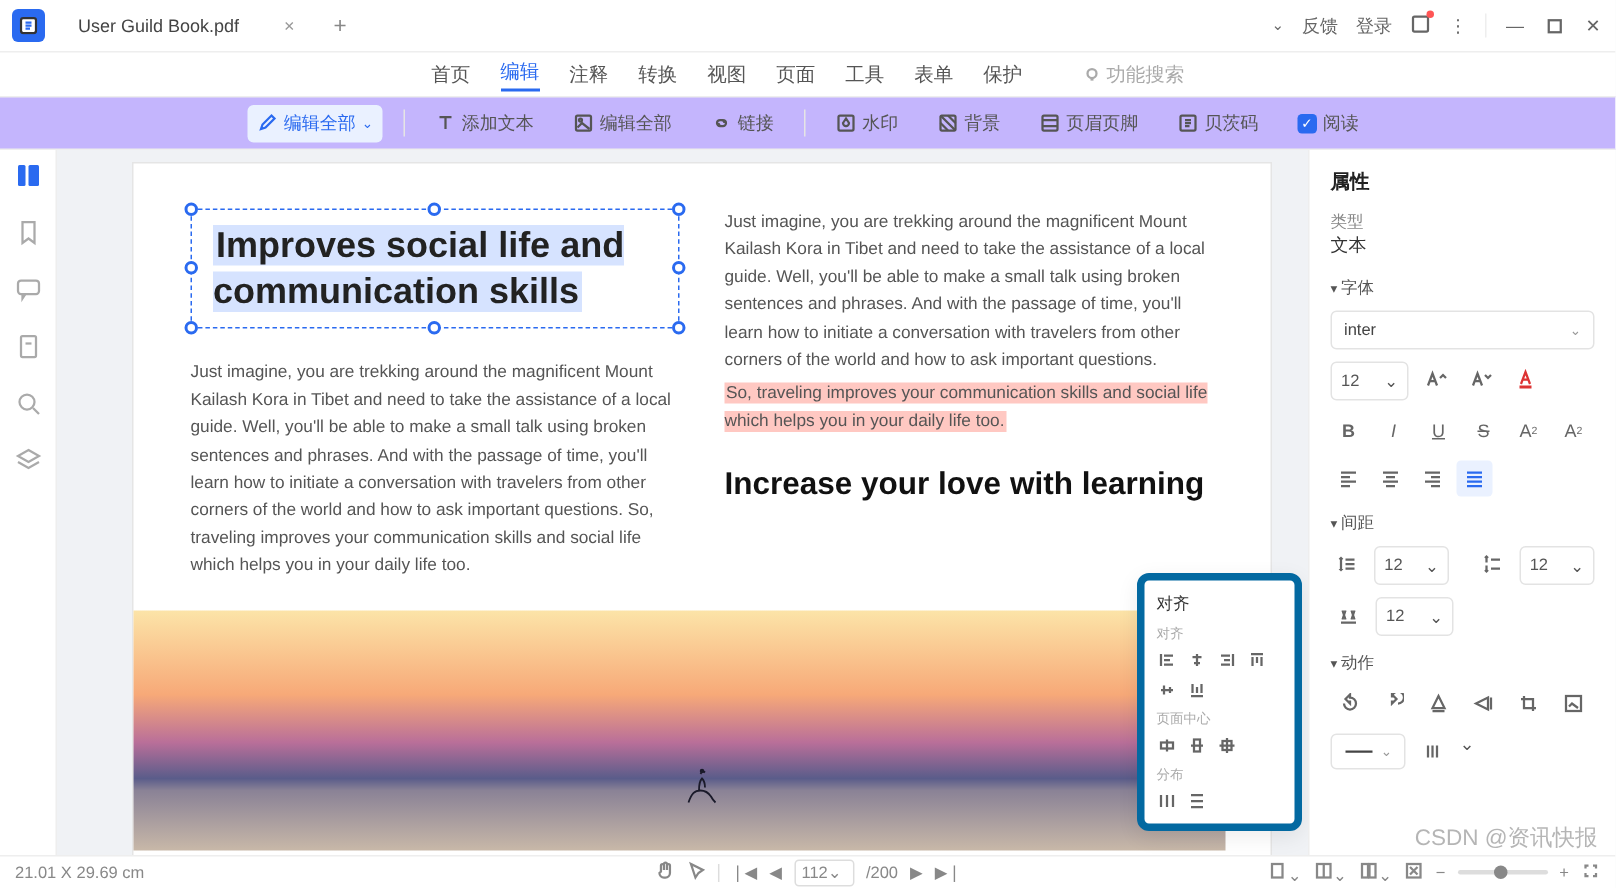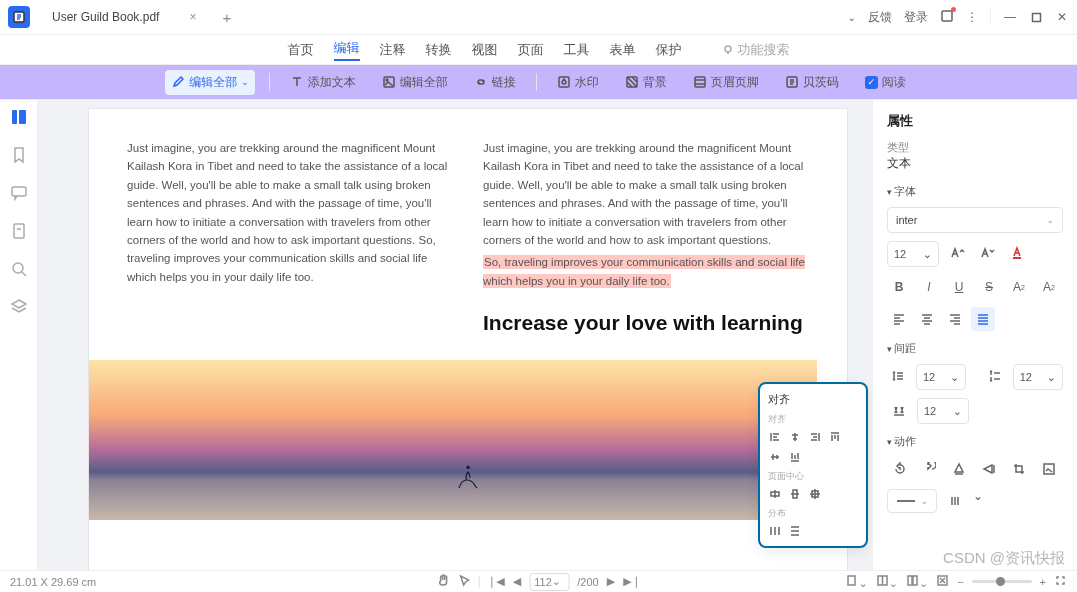--- a/index.html
+++ b/index.html
@@ -33,21 +33,21 @@
 .selbox h2 { font-size: 24px; font-weight: 700; color: #222; line-height: 1.3; }
 .selbox h2 span { background: #d6e3ff; padding: 0 2px; }
 .handle { position: absolute; width: 9px; height: 9px; border: 2px solid #2a6af0; background: #fff; border-radius: 50%; }
 .h-tl{top:-5px;left:-5px}.h-tm{top:-5px;left:50%;margin-left:-5px}.h-tr{top:-5px;right:-5px}
 .h-ml{top:50%;left:-5px;margin-top:-5px}.h-mr{top:50%;right:-5px;margin-top:-5px}
 .h-bl{bottom:-5px;left:-5px}.h-bm{bottom:-5px;left:50%;margin-left:-5px}.h-br{bottom:-5px;right:-5px}
 .hl { background: #ffc8c2; padding: 1px; }
 .col h3 { font-size: 21px; font-weight: 700; color: #111; margin-top: 16px; }
 .hero { margin: 20px 30px 0 0; height: 160px; background: linear-gradient(180deg,#fce4a8 0%,#f7a978 35%,#b96f99 55%,#5a5c8a 70%,#8a8296 75%,#c8b8a8 100%); position: relative; }
 .rider { position: absolute; left: 50%; bottom: 28px; width: 30px; height: 34px; }
-.popup { position: absolute; right: 4px; top: 282px; width: 110px; background: #fff; border: 2px solid #0369a1; border-radius: 8px; box-shadow: 0 4px 14px rgba(0,0,0,.08); padding: 8px; font-size: 10px; color: #666; }
+.popup { position: absolute; right: 4px; top: 282px; width: 110px; background: #fff; border: 5px solid #0369a1; border-radius: 8px; box-shadow: 0 4px 14px rgba(0,0,0,.08); padding: 8px; font-size: 10px; color: #666; }
 .popup .hdr { font-size: 11px; color: #333; margin-bottom: 4px; }
 .popup .sub { font-size: 9px; color: #aaa; margin: 6px 0 4px; }
 .popup .row { display: flex; gap: 6px; flex-wrap: wrap; }
 .popup .ic { width: 14px; height: 14px; display: inline-flex; align-items: center; justify-content: center; }
 .rsidebar { width: 205px; background: #fff; border-left: 1px solid #eee; padding: 12px 14px; overflow: hidden; font-size: 12px; color: #555; }
 .rsidebar .title { font-size: 13px; font-weight: 600; color: #222; margin-bottom: 10px; }
 .rsidebar .lbl { font-size: 11px; color: #888; margin-bottom: 0; }
 .rsidebar .val { font-size: 12px; color: #333; margin-bottom: 12px; }
 .rsidebar .sec { font-size: 11px; color: #555; margin: 10px 0 8px; }
 .rsidebar .sec::before { content: "▾ "; font-size: 9px; }
@@ -219,20 +219,31 @@
         <svg viewBox="0 0 18 18">
           <path d="M9 2l7 4-7 4-7-4 7-4zM2 10l7 4 7-4"></path>
         </svg>
       </div>
   </div>
 
   <div class="canvas">
     <div class="page">
       <div class="cols">
         <div class="col">
+          <div class="selbox">
+            <h2><span>Improves social life and communication skills</span></h2>
+            <div class="handle h-tl"></div>
+            <div class="handle h-tm"></div>
+            <div class="handle h-tr"></div>
+            <div class="handle h-ml"></div>
+            <div class="handle h-mr"></div>
+            <div class="handle h-bl"></div>
+            <div class="handle h-bm"></div>
+            <div class="handle h-br"></div>
+          </div>
           <p>Just imagine, you are trekking around the magnificent Mount Kailash Kora in Tibet and need to take the assistance of a local guide. Well, you'll be able to make a small talk using broken sentences and phrases. And with the passage of time, you'll learn how to initiate a conversation with travelers from other corners of the world and how to ask important questions. So, traveling improves your communication skills and social life which helps you in your daily life too.</p>
         </div>
         <div class="col">
           <p>Just imagine, you are trekking around the magnificent Mount Kailash Kora in Tibet and need to take the assistance of a local guide. Well, you'll be able to make a small talk using broken sentences and phrases. And with the passage of time, you'll learn how to initiate a conversation with travelers from other corners of the world and how to ask important questions.</p>
           <p style="margin-top:4px"><span class="hl">So, traveling improves your communication skills and social life which helps you in your daily life too.</span></p>
           <h3>Increase your love with learning</h3>
         </div>
       </div>
       <div class="hero">
         <svg class="rider" viewBox="0 0 30 34">

